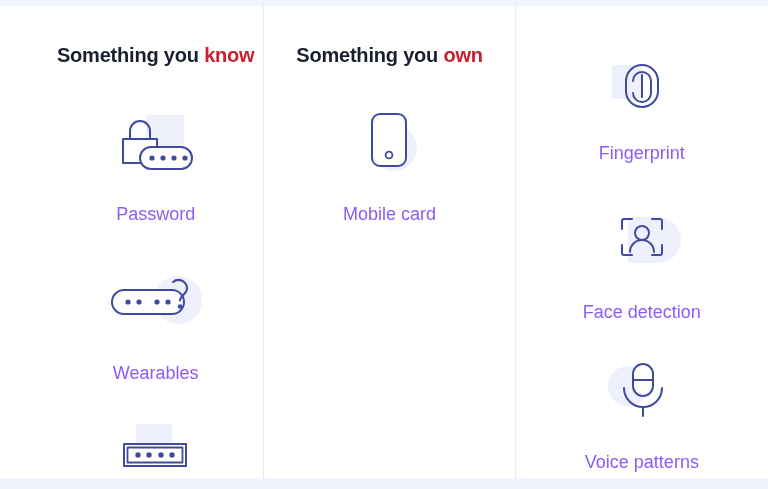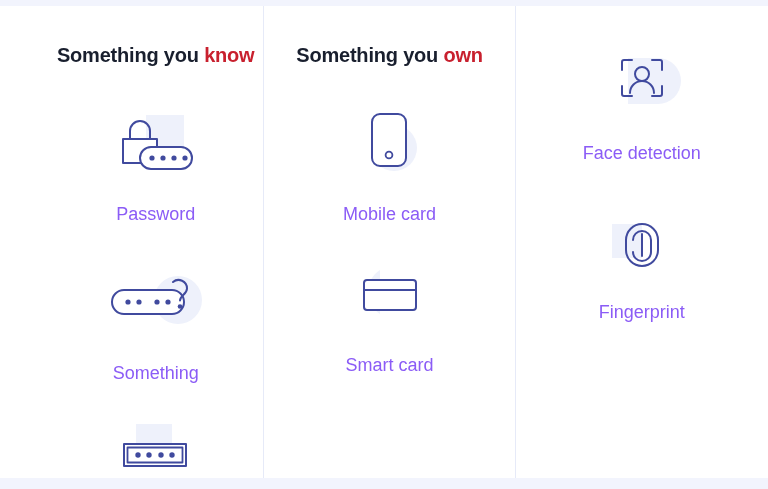--- a/index.html
+++ b/index.html
@@ -127,21 +127,21 @@
             <circle class="shape-bg" cx="70" cy="30" r="24"></circle>
             <rect class="ln white-fill" x="4" y="20" width="72" height="24" rx="12"></rect>
             <circle class="dot" cx="20" cy="32" r="2.6"></circle>
             <circle class="dot" cx="31" cy="32" r="2.6"></circle>
             <circle class="dot" cx="49" cy="32" r="2.6"></circle>
             <circle class="dot" cx="60" cy="32" r="2.6"></circle>
             <path class="ln" d="M65 12 a8.5 8.5 0 0 1 14 6.5 c0 6 -7 7 -7 12"></path>
             <circle class="dot" cx="72" cy="36.5" r="2.3"></circle>
           </svg>
         </div>
-        <div class="item-label">Something</div>
+        <div class="item-label">Wearables</div>
       </li>
 
       <li class="item item-3">
         <div class="icon-wrap">
           <svg width="80" height="60" viewBox="0 0 80 60" aria-hidden="true">
             <rect class="shape-bg" x="20" y="2" width="36" height="34"></rect>
             <rect class="ln white-fill" x="8" y="22" width="62" height="22"></rect>
             <rect class="ln-thin" x="11.5" y="25.5" width="55" height="15"></rect>
             <circle class="dot" cx="22" cy="33" r="2.7"></circle>
             <circle class="dot" cx="33" cy="33" r="2.7"></circle>
@@ -167,64 +167,66 @@
           <svg width="80" height="70" viewBox="0 0 80 70" aria-hidden="true">
             <circle class="shape-bg" cx="44" cy="40" r="23"></circle>
             <rect class="ln white-fill" x="22" y="6" width="34" height="52" rx="8"></rect>
             <circle class="ln-thin" cx="39" cy="47" r="3.4"></circle>
           </svg>
         </div>
         <div class="item-label">Mobile card</div>
       </li>
 
 
-      <li class="item item-3">
-        <div class="icon-wrap">
-          <svg width="80" height="56" viewBox="0 0 80 56" aria-hidden="true">
-            <path class="shape-bg" d="M30 4 A26 26 0 0 0 30 48 Z"></path>
-            <rect class="ln white-fill" x="14" y="14" width="52" height="30" rx="3"></rect>
-            <path class="ln-thin" d="M14 24 H66"></path>
-          </svg>
-        </div>
-        <div class="item-label">Smart card</div>
-      </li>
 
     </ul>
   </div>
 
   <div class="divider"></div>
 
   <div class="column col-3">
 
     <ul class="items">
+
+      <li class="item item-1">
+        <div class="icon-wrap">
+          <svg width="80" height="70" viewBox="0 0 80 70" aria-hidden="true">
+            <rect class="shape-bg" x="10" y="18" width="30" height="34"></rect>
+            <path class="ln" d="M24 34 a16 16 0 0 1 32 0 v10 a16 16 0 0 1 -32 0 z"></path>
+            <path class="ln" d="M31 34 a9 9 0 0 1 18 0 v12 a9 9 0 0 1 -18 0"></path>
+            <path class="ln" d="M40 28 v22"></path>
+          </svg>
+        </div>
+        <div class="item-label">Fingerprint</div>
+      </li>
 
       <li class="item item-2">
         <div class="icon-wrap">
           <svg width="80" height="64" viewBox="0 0 80 64" aria-hidden="true">
             <path class="shape-bg" d="M26 8 H56 a10 10 0 0 1 0 46 H26 Z"></path>
             <path class="ln" d="M20 20 V12 a2 2 0 0 1 2 -2 h8"></path>
             <path class="ln" d="M60 20 V12 a2 2 0 0 0 -2 -2 h-8"></path>
             <path class="ln" d="M20 36 v8 a2 2 0 0 0 2 2 h8"></path>
             <path class="ln" d="M60 36 v8 a2 2 0 0 1 -2 2 h-8"></path>
             <circle class="ln" cx="40" cy="24" r="7"></circle>
             <path class="ln" d="M28 43 a12 12 0 0 1 24 0"></path>
           </svg>
         </div>
         <div class="item-label">Face detection</div>
       </li>
 
-      <li class="item item-1">
-        <div class="icon-wrap">
-          <svg width="80" height="70" viewBox="0 0 80 70" aria-hidden="true">
-            <rect class="shape-bg" x="10" y="18" width="30" height="34"></rect>
-            <path class="ln" d="M24 34 a16 16 0 0 1 32 0 v10 a16 16 0 0 1 -32 0 z"></path>
-            <path class="ln" d="M31 34 a9 9 0 0 1 18 0 v12 a9 9 0 0 1 -18 0"></path>
-            <path class="ln" d="M40 28 v22"></path>
-          </svg>
-        </div>
-        <div class="item-label">Fingerprint</div>
-      </li>
-
+      <li class="item item-3">
+        <div class="icon-wrap">
+          <svg width="84" height="62" viewBox="0 0 84 62" aria-hidden="true">
+            <circle class="shape-bg" cx="28" cy="26" r="20"></circle>
+            <rect class="ln white-fill" x="33" y="4" width="20" height="32" rx="10"></rect>
+            <path class="ln-thin" d="M33 20 H53"></path>
+            <path class="ln" d="M24 28 a19 19 0 0 0 38 0"></path>
+            <path class="ln" d="M43 47 v9"></path>
+          </svg>
+        </div>
+        <div class="item-label">Voice patterns</div>
+      </li>
 
     </ul>
   </div>
 
 </div>
 
 </body></html>

